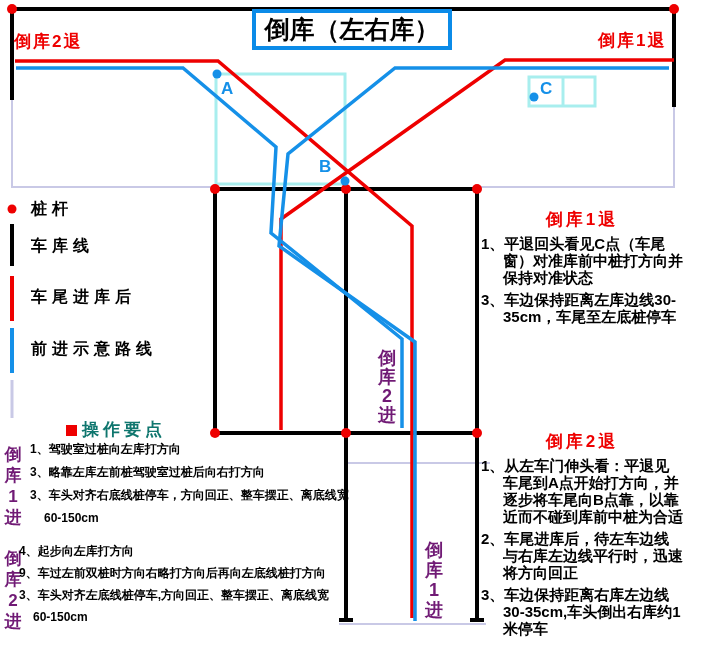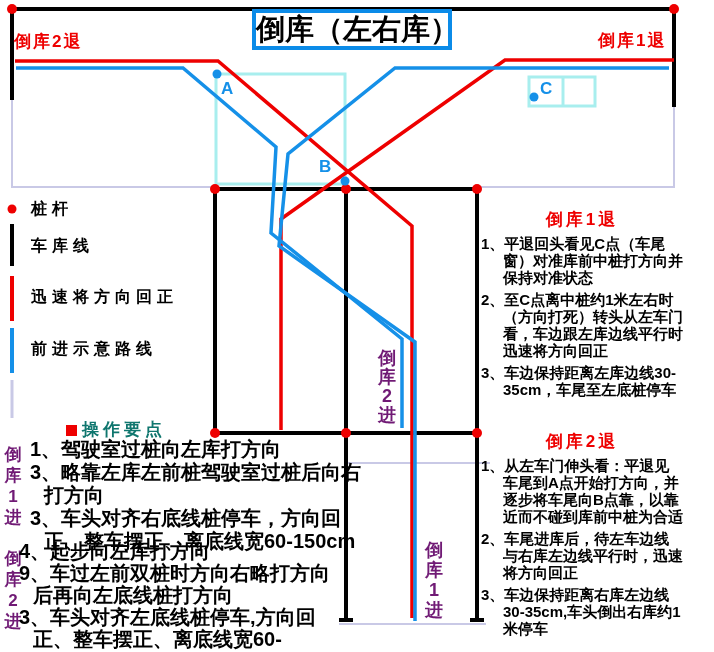--- a/index.html
+++ b/index.html
@@ -1,34 +1,34 @@
 <!DOCTYPE html>
 <html><head>
 <meta charset="utf-8">
 <style>
   html,body{margin:0;padding:0;background:#fff;}
   .stage{position:relative;width:714px;height:652px;background:#fff;overflow:hidden;
          font-family:"Liberation Sans","DejaVu Sans",sans-serif;font-weight:bold;}
   .stage svg{position:absolute;left:0;top:0;}
   .abs{position:absolute;white-space:nowrap;}
   .title{left:252px;top:9px;width:192px;height:33px;border:4px solid #0b8be8;
-         color:#000;font-size:29px;line-height:33px;text-align:center;background:#fff;}
+         color:#000;font-size:25px;line-height:33px;text-align:center;background:#fff;}
   .red{color:#ee0000;}
   .corner-lab{font-size:17px;letter-spacing:2px;}
   .tl-lab{left:14px;top:30px;}
   .tr-lab{left:598px;top:29px;}
   .pt-lab{font-size:17px;color:#1590e8;}
   .legend-lab{font-size:16px;letter-spacing:5px;color:#000;}
   .keypts-lab{left:82px;top:418px;font-size:17px;letter-spacing:4px;color:#0f766e;}
   .vlab{width:20px;word-break:break-all;white-space:normal;text-align:center;color:#701a75;}
   .vlab-side{font-size:17px;line-height:21px;left:3px;}
   .vlab-diag{font-size:18px;line-height:19px;}
   .txtblock{position:absolute;color:#000;white-space:normal;}
   .txtblock .item{padding-left:14px;text-indent:-14px;}
-  .lblock{font-size:20px;line-height:23px;}
+  .lblock{font-size:12px;line-height:23px;}
   .rblock{width:202px;font-size:15px;line-height:17px;}
   .rblock .rhead{text-align:center;color:#ee0000;font-size:17px;letter-spacing:3px;
                  text-indent:0;padding-left:0;margin-bottom:7px;}
   .rblock .item{padding-left:22px;text-indent:-22px;margin-bottom:5px;}
 </style>
 </head>
 <body>
 
 <div class="stage">
 
@@ -100,21 +100,21 @@
 
   <div class="abs corner-lab red tl-lab">倒库2退</div>
   <div class="abs corner-lab red tr-lab">倒库1退</div>
 
   <div class="abs pt-lab" style="left:221px;top:79px;">A</div>
   <div class="abs pt-lab" style="left:319px;top:157px;">B</div>
   <div class="abs pt-lab" style="left:540px;top:79px;">C</div>
 
   <div class="abs legend-lab" style="left:31px;top:199px;">桩杆</div>
   <div class="abs legend-lab" style="left:31px;top:236px;">车库线</div>
-  <div class="abs legend-lab" style="left:31px;top:287px;">迅速将方向回正</div>
+  <div class="abs legend-lab" style="left:31px;top:287px;">车尾进库后</div>
   <div class="abs legend-lab" style="left:31px;top:339px;">前进示意路线</div>
   <div class="abs keypts-lab">操作要点</div>
 
   <div class="abs vlab vlab-diag" style="left:377px;top:349px;">倒库2进</div>
   <div class="abs vlab vlab-diag" style="left:424px;top:540px;line-height:20px;">倒库1进</div>
 
   <div class="abs vlab vlab-side" style="top:444px;">倒库1进</div>
   <div class="abs vlab vlab-side" style="top:548px;">倒库2进</div>
 
   <div class="txtblock lblock" style="left:30px;top:438px;width:332px;">
@@ -124,21 +124,20 @@
   </div>
   <div class="txtblock lblock" style="left:19px;top:540px;width:312px;line-height:22px;">
     <div class="item">4、起步向左库打方向</div>
     <div class="item">9、车过左前双桩时方向右略打方向后再向左底线桩打方向</div>
     <div class="item">3、车头对齐左底线桩停车,方向回正、整车摆正、离底线宽60-150cm</div>
   </div>
 
   <div class="txtblock rblock" style="left:481px;top:211px;">
     <div class="rhead">倒库1退</div>
     <div class="item">1、平退回头看见C点（车尾窗）对准库前中桩打方向并保持对准状态</div>
-    <div class="item">2、至C点离中桩约1米左右时（方向打死）转头从左车门看，车边跟左库边线平行时迅速将方向回正</div>
     <div class="item">3、车边保持距离左库边线30-35cm，车尾至左底桩停车</div>
   </div>
   <div class="txtblock rblock" style="left:481px;top:433px;">
     <div class="rhead">倒库2退</div>
     <div class="item">1、从左车门伸头看：平退见车尾到A点开始打方向，并逐步将车尾向B点靠，以靠 近而不碰到库前中桩为合适</div>
     <div class="item">2、车尾进库后，待左车边线与右库左边线平行时，迅速将方向回正</div>
     <div class="item">3、车边保持距离右库左边线30-35cm,车头倒出右库约1米停车</div>
   </div>
 
 </div>

